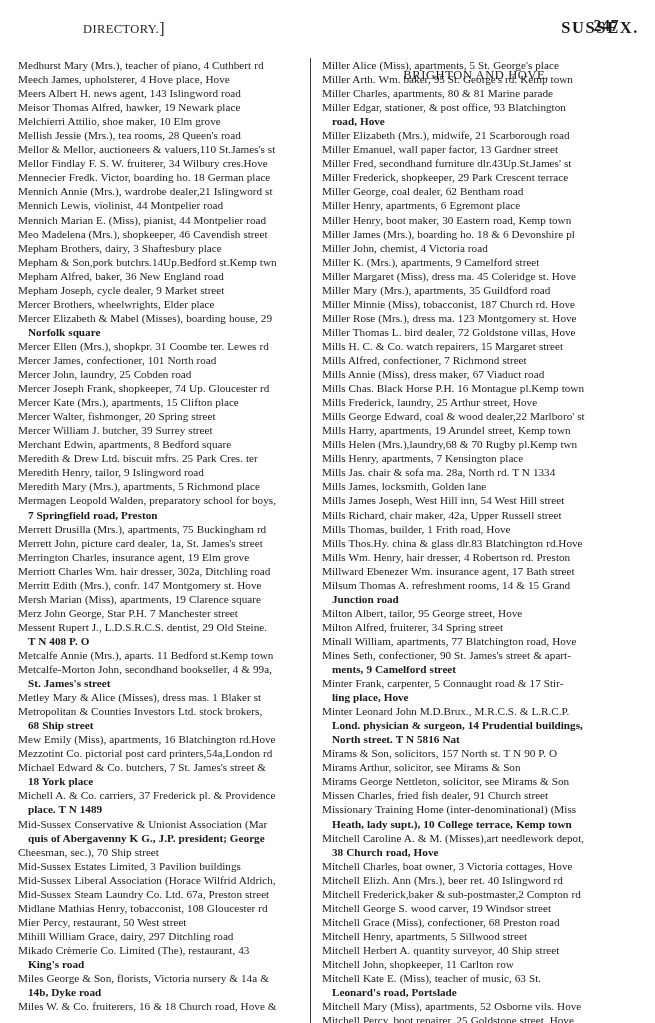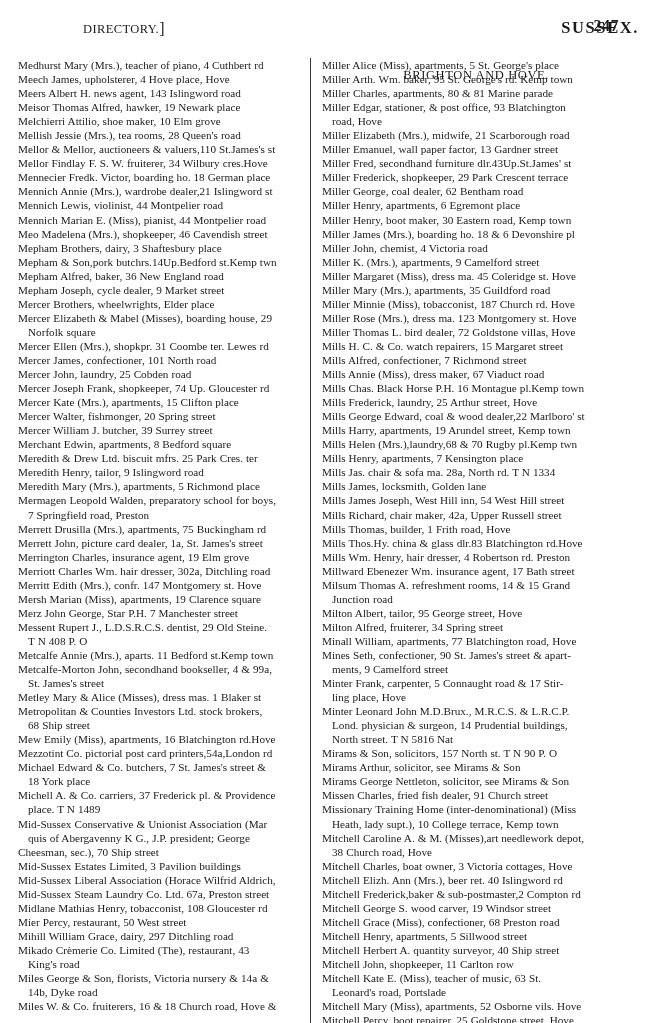--- a/index.html
+++ b/index.html
@@ -108,20 +108,21 @@
     padding-left: 9px;
     text-indent: -9px;
   }
 
   
   .ln {
     display: block;
   }
   .ln.ind {
     padding-left: 10px;
+    font-weight: bold;
   }
 </style>
 </head>
 <body>
 
 <div class="page">
 
   <div class="running-head">
     <div class="rh-left">
       <span>DIRECTORY.</span><span class="bracket">]</span>

